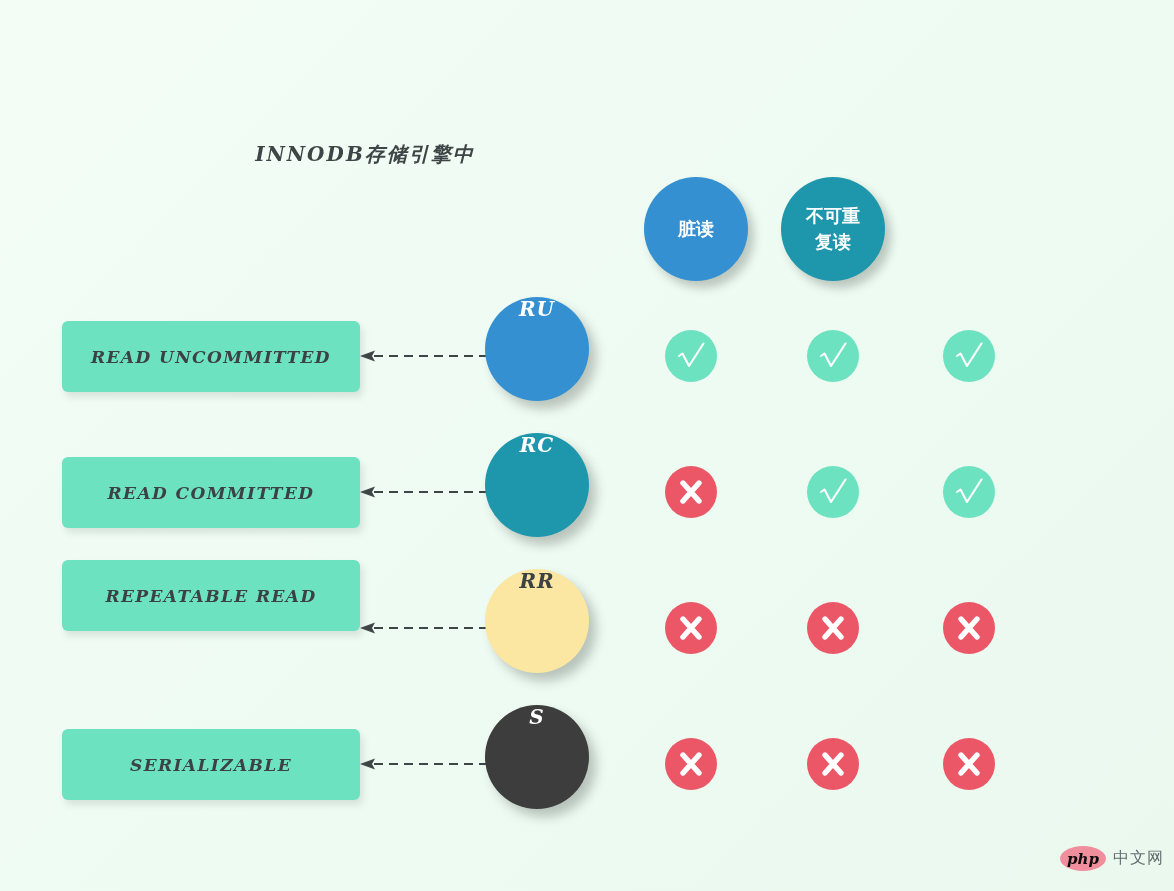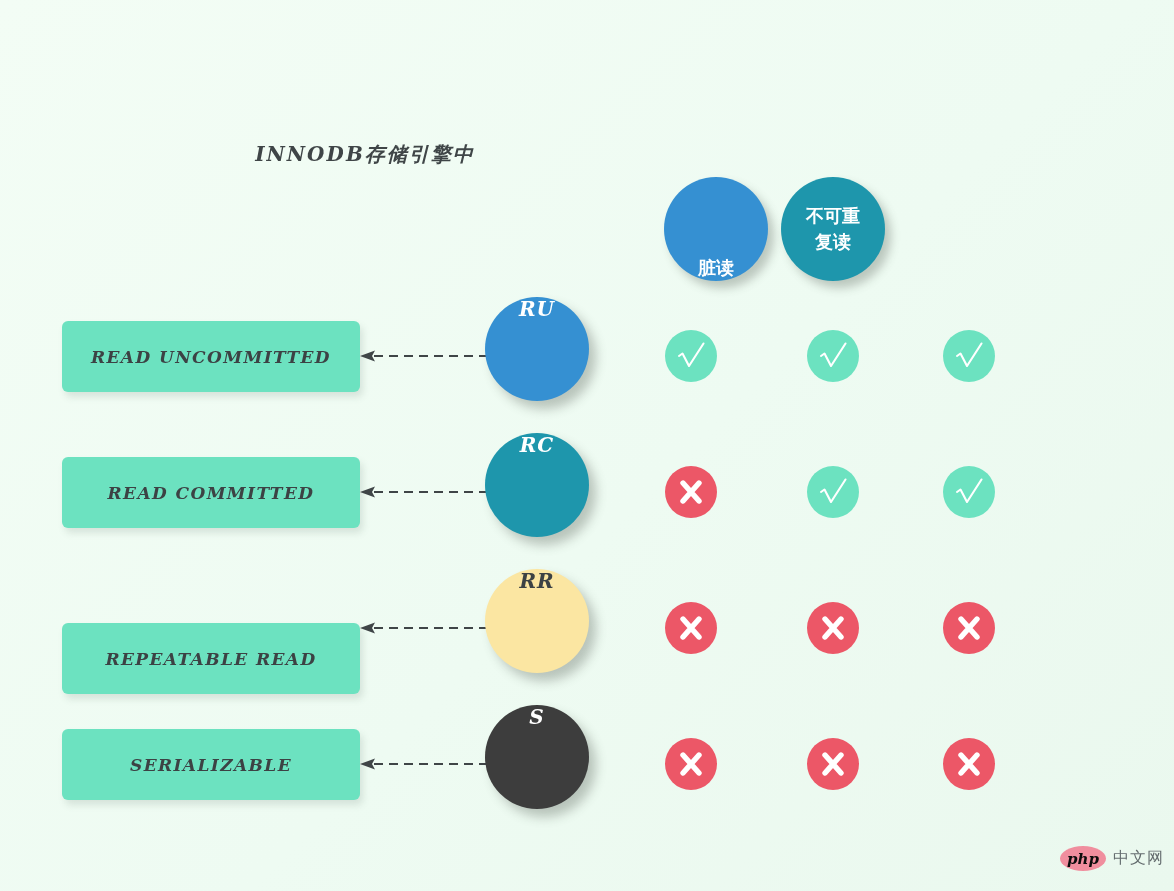--- a/index.html
+++ b/index.html
@@ -155,21 +155,21 @@
 </style>
 </head>
 <body>
 
 <div id="canvas">
 
   <div class="title-block">
     <div class="title-line l1">INNODB存储引擎中</div>
   </div>
 
-  <div class="head-circle" id="hc0" style="left: 664px; top: 177px; background: rgb(53, 144, 210); color: rgb(255, 255, 255); align-items: flex-end;">
+  <div class="head-circle" id="hc0" style="left: 644px; top: 177px; background: rgb(53, 144, 210); color: rgb(255, 255, 255);">
     <span>脏读</span>
   </div>
   <div class="head-circle" id="hc1" style="left: 781px; top: 177px; background: rgb(30, 150, 172); color: rgb(255, 255, 255);">
     <span><span>不可重</span><br><span>复读</span></span>
   </div>
 
   <div id="rows-host">
       <div class="pill" style="top: 321px;">
         <span class="pill-label">READ UNCOMMITTED</span>
       </div>
@@ -217,21 +217,21 @@
       <div class="mark yes" style="left: 807px; top: 466px;">
         <svg width="34" height="34" viewBox="0 0 34 34">
           <path d="M5 17 L8.5 14.5 L15 27 L29.5 4.5" fill="none" stroke="#ffffff" stroke-width="2.1" stroke-linecap="round" stroke-linejoin="round"></path>
         </svg>
       </div>
       <div class="mark yes" style="left: 943px; top: 466px;">
         <svg width="34" height="34" viewBox="0 0 34 34">
           <path d="M5 17 L8.5 14.5 L15 27 L29.5 4.5" fill="none" stroke="#ffffff" stroke-width="2.1" stroke-linecap="round" stroke-linejoin="round"></path>
         </svg>
       </div>
-      <div class="pill" style="top: 623px;">
+      <div class="pill" style="top: 560px;">
         <span class="pill-label">REPEATABLE READ</span>
       </div>
       <div class="connector" style="top: 622px;">
         <svg width="128" height="12" viewBox="0 0 128 12">
           <line x1="14" y1="6" x2="127" y2="6" stroke="#3f4547" stroke-width="2.2" stroke-dasharray="9 6"></line>
           <path d="M0 6 L15 0.5 L12 6 L15 11.5 Z" fill="#3f4547"></path>
         </svg>
       </div>
       <div class="abbr-circle" style="top: 569px; background: rgb(251, 230, 162); color: rgb(60, 66, 68);">
         <span>RR</span>

